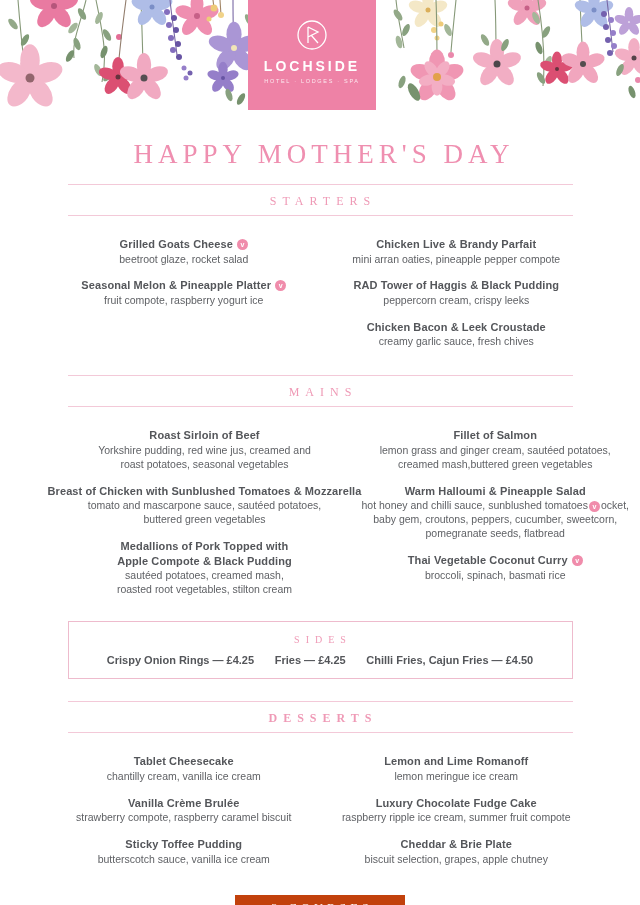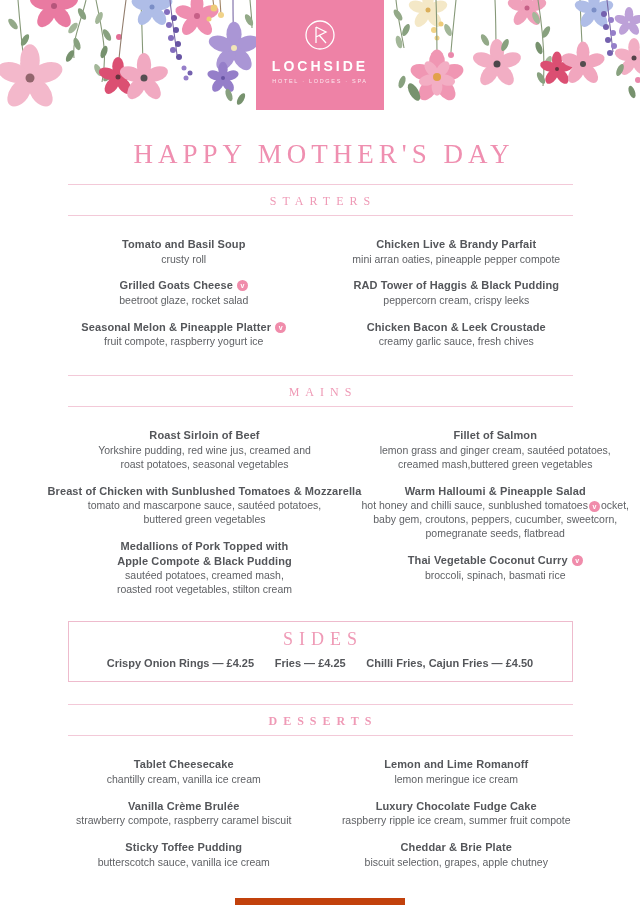--- a/index.html
+++ b/index.html
@@ -2,21 +2,21 @@
 <html><head>
 <meta charset="utf-8">
 <style>
   html,body{margin:0;padding:0;}
   body{width:640px;height:905px;background:#ffffff;overflow:hidden;
        font-family:"Liberation Sans",sans-serif;color:#54565a;position:relative;}
 
   
   .floral{position:relative;height:118px;width:640px;}
   .floral svg.band{position:absolute;left:0;top:0;}
-  .logo-box{position:absolute;left:256px;top:0;width:128px;height:110px;
+  .logo-box{position:absolute;left:248px;top:0;width:128px;height:110px;
             background:#ee82a6;display:flex;flex-direction:column;align-items:center;
             justify-content:flex-start;padding-top:14px;box-sizing:border-box;}
   .brand{color:#fff;font-weight:bold;font-size:14px;letter-spacing:3px;margin-top:2px;}
   .tagline{color:rgba(255,255,255,.82);font-size:5.5px;letter-spacing:1.7px;margin-top:4px;}
 
   
   .page-title{margin-top:21px;text-align:center;
               font-family:"Liberation Serif",serif;font-size:27px;
               color:#ef8fb0;letter-spacing:5px;padding-left:8px;font-weight:400;}
 
@@ -189,24 +189,20 @@
 </div>
 
 <div class="page-title">HAPPY MOTHER'S DAY</div>
 
 <div class="rule-head mt-starters">
   <span class="h">STARTERS</span>
 </div>
 <div class="cols">
   <div class="col">
     <div class="item">
-      <div class="item-name">Tomato and Basil Soup</div>
-      <div class="item-desc">crusty roll</div>
-    </div>
-    <div class="item">
       <div class="item-name"><span>Grilled Goats Cheese</span><span class="vbadge">v</span></div>
       <div class="item-desc">beetroot glaze, rocket salad</div>
     </div>
     <div class="item">
       <div class="item-name"><span>Seasonal Melon &amp; Pineapple Platter</span><span class="vbadge">v</span></div>
       <div class="item-desc">fruit compote, raspberry yogurt ice</div>
     </div>
   </div>
   <div class="col">
     <div class="item">
@@ -259,21 +255,21 @@
 pomegranate seeds, flatbread</span></div>
     </div>
     <div class="item">
       <div class="item-name"><span>Thai Vegetable Coconut Curry</span><span class="vbadge">v</span></div>
       <div class="item-desc">broccoli, spinach, basmati rice</div>
     </div>
   </div>
 </div>
 
 <div class="sides-box">
-  <span class="h" style="font-family:'Liberation Serif',serif;font-size:18px;color:#ef9ab6;letter-spacing:6px;padding-left:6px;">SIDES</span>
+  <span class="h" style="font-family:'Liberation Serif',serif;font-size:10px;color:#ef9ab6;letter-spacing:6px;padding-left:6px;">SIDES</span>
   <div class="sides-row">
     <span class="side-item">Crispy Onion Rings — £4.25</span>
     <span class="side-item">Fries — £4.25</span>
     <span class="side-item">Chilli Fries, Cajun Fries — £4.50</span>
   </div>
 </div>
 
 <div class="rule-head mt-desserts">
   <span class="h">DESSERTS</span>
 </div>

